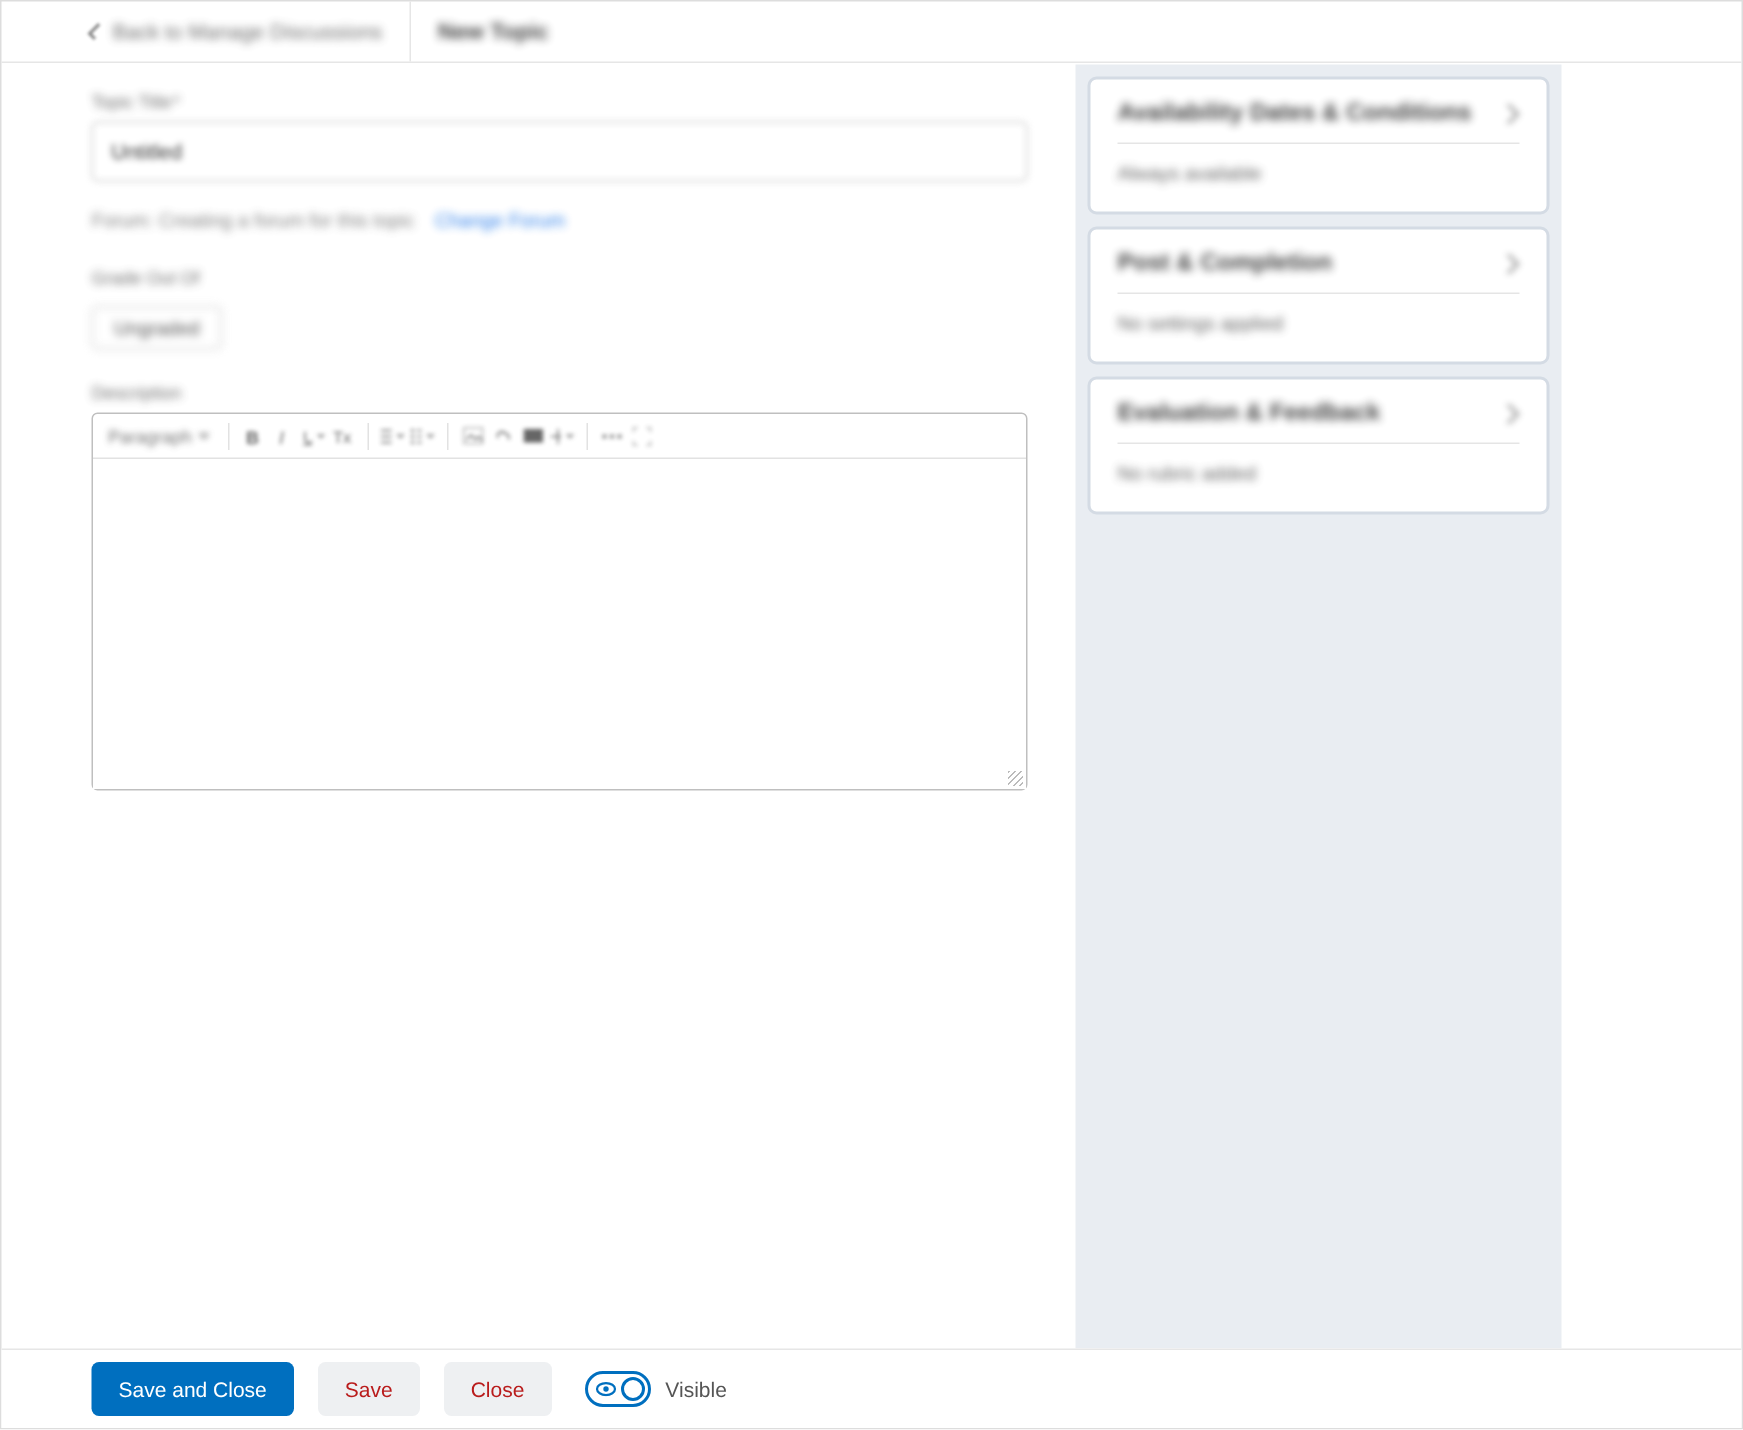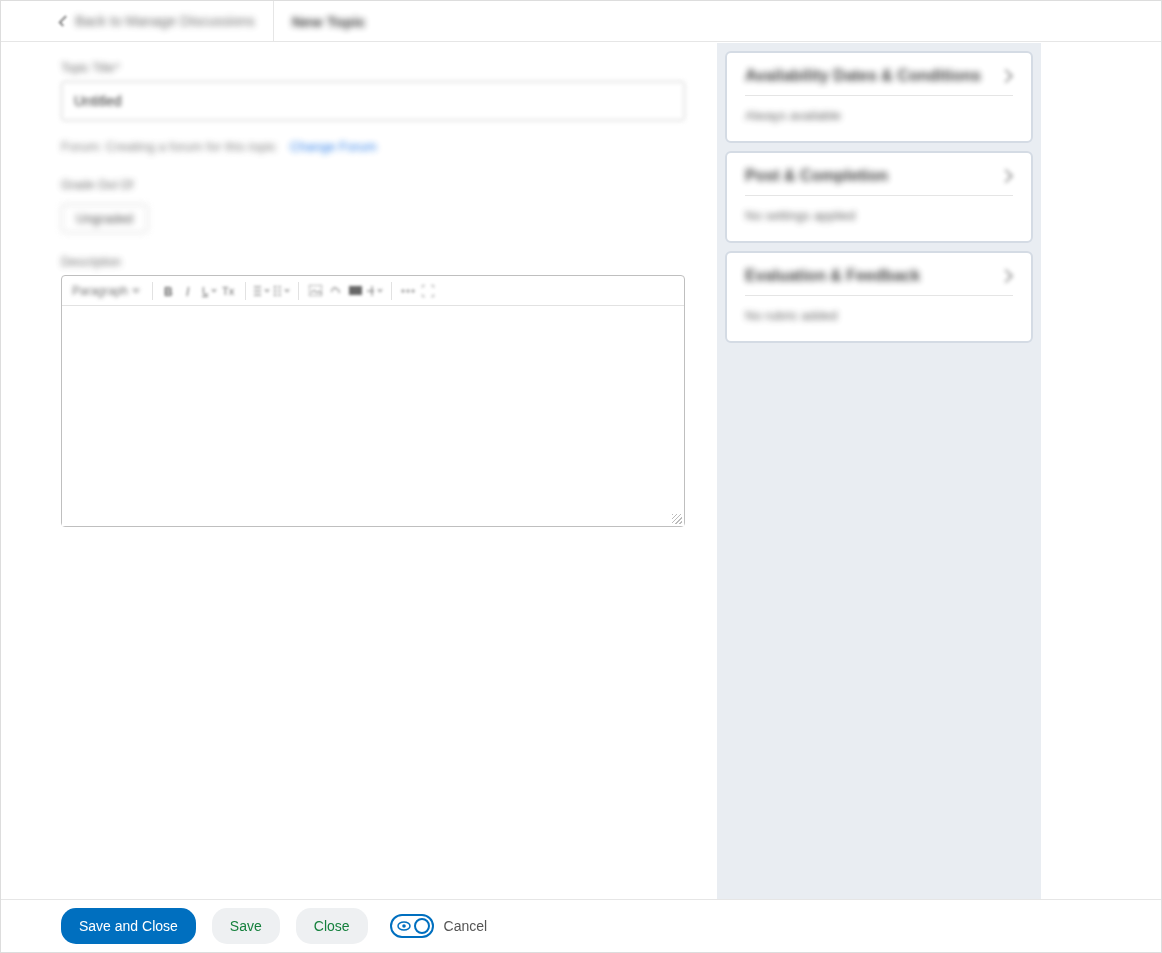--- a/index.html
+++ b/index.html
@@ -40,23 +40,23 @@
     .tb-dd .chev { width: 0; height: 0; border-left: 4px solid transparent; border-right: 4px solid transparent; border-top: 4px solid #777; }
     .tb-sep { width: 1px; height: 18px; background: #e2e2e2; margin: 0 4px; }
     .tb-ico { width: 16px; height: 16px; display: flex; align-items: center; justify-content: center; color: #333; filter: blur(1.5px); opacity: .75; cursor: pointer; }
     .tb-ico svg { display:block; }
     .tb-ico.with-chev { position: relative; padding-right: 9px; }
     .tb-ico.with-chev::after { content:""; position:absolute; right:0; top:50%; width:0; height:0; border-left:3px solid transparent; border-right:3px solid transparent; border-top:3px solid #777; transform: translateY(-50%); }
     .editor-area { height: 220px; background:#fff; position:relative; }
     .editor-resize { position:absolute; right:2px; bottom:2px; width:10px; height:10px; background: repeating-linear-gradient(135deg,#bbb 0 1px, transparent 1px 3px); filter: blur(.5px); }
 
     .bottom-bar { position:absolute; left:0; right:0; bottom:0; height:53px; border-top:1px solid #e6e6e6; background:#fff; display:flex; align-items:center; padding-left:60px; gap:16px; }
-    .btn { height:36px; padding:0 18px; border-radius:15px; font-size:14px; font-weight:500; border:none; cursor:pointer; }
+    .btn { height:36px; padding:0 18px; border-radius:5px; font-size:14px; font-weight:500; border:none; cursor:pointer; }
     .btn-primary { background:#006FBF; color:#fff; }
-    .btn-secondary { background:#eef0f2; color:#15803d; }
+    .btn-secondary { background:#eef0f2; color:#b91c1c; }
     .toggle-wrap { display:flex; align-items:center; gap:10px; margin-left:6px; }
     .toggle { width:44px; height:24px; border:2px solid #006FBF; border-radius:14px; position:relative; cursor:pointer; }
     .toggle .eye { position:absolute; left:5px; top:50%; transform:translateY(-50%); }
     .toggle .eye svg { display:block; }
     .toggle .knob { position:absolute; right:2px; top:50%; transform:translateY(-50%); width:16px; height:16px; border:2px solid #006FBF; border-radius:50%; background:#fff; }
     .toggle-label { font-size:14px; color:#555; }
 
     .group1 { margin-top: 24px; }
     .group2 { margin-top: 22px; }
   </style>
@@ -216,16 +216,16 @@
     <div class="toggle-wrap">
       <div class="toggle">
         <span class="eye">
           <svg width="14" height="10">
               <ellipse cx="7" cy="5" rx="6" ry="4" fill="none" stroke="#006FBF" stroke-width="1.5"></ellipse>
               <circle cx="7" cy="5" r="1.8" fill="#006FBF"></circle>
             </svg>
         </span>
         <span class="knob"></span>
       </div>
-      <span class="toggle-label">Cancel</span>
+      <span class="toggle-label">Visible</span>
     </div>
   </div>
 </div>
 
 </body></html>

